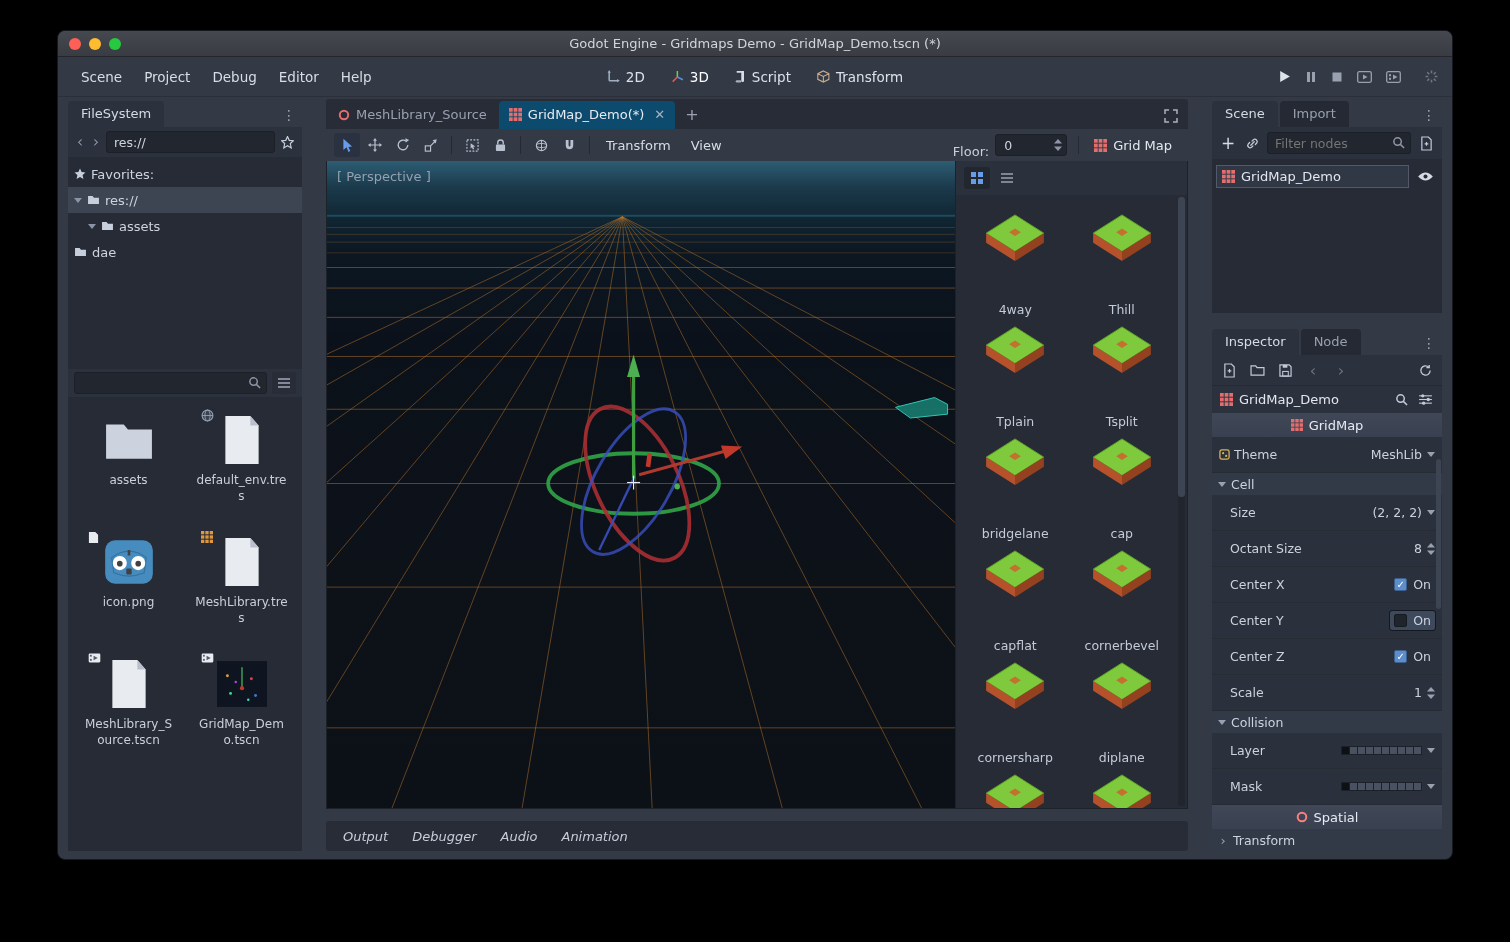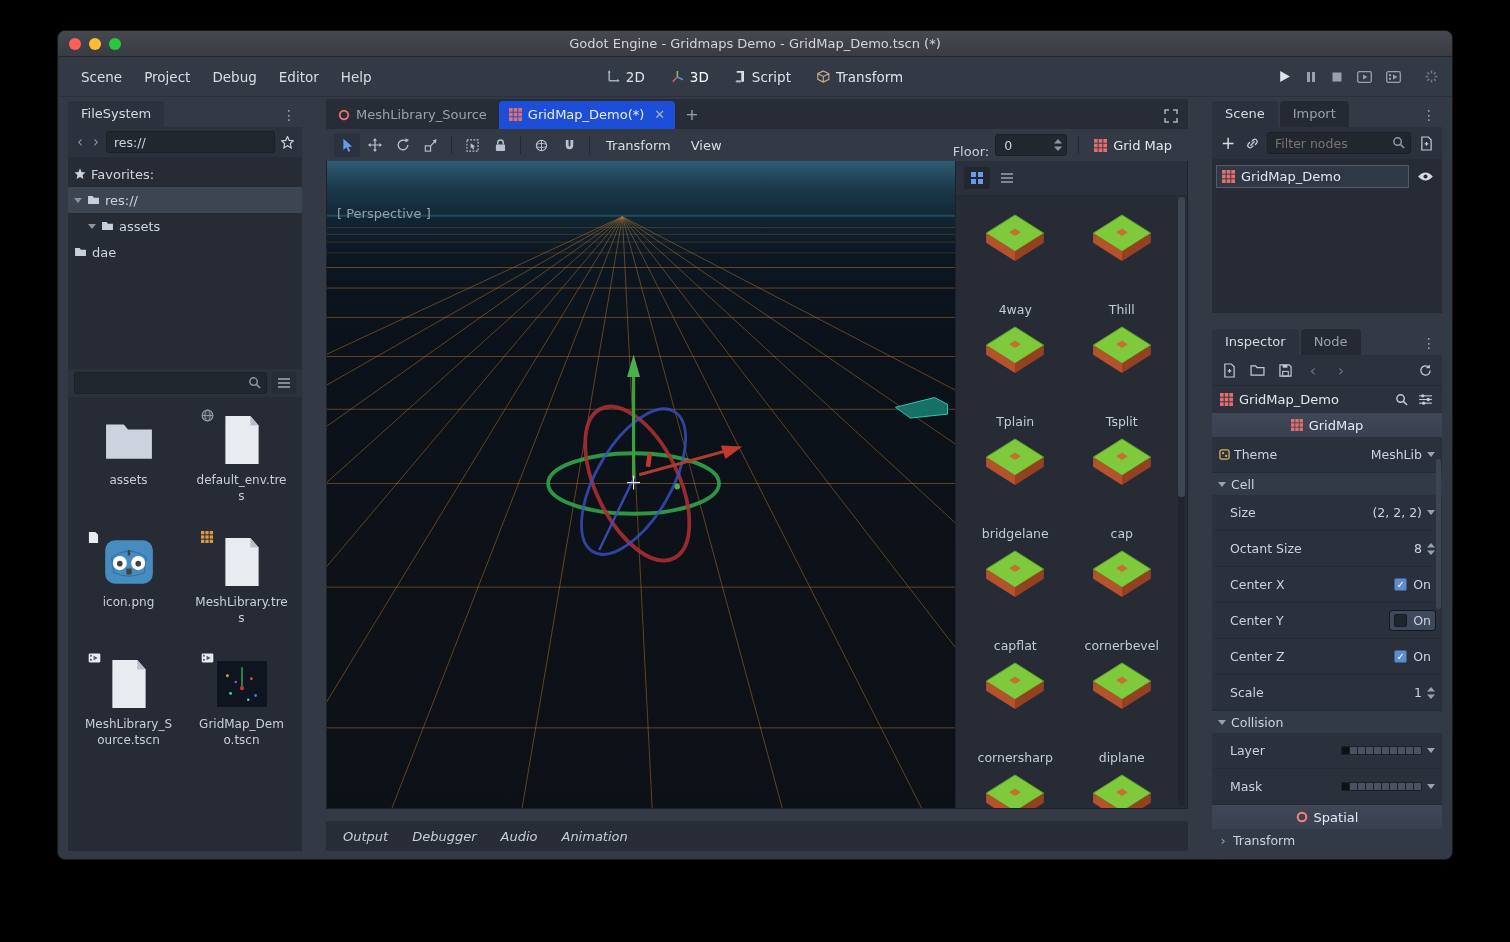--- a/index.html
+++ b/index.html
@@ -61,39 +61,39 @@
   .fs-files{flex:1;background:var(--content);display:flex;flex-wrap:wrap;align-content:flex-start;
     padding:6px 4px;overflow:hidden;}
   .file-item{width:50%;height:122px;display:flex;flex-direction:column;align-items:center;padding-top:8px;position:relative;}
   .file-item .icon{height:58px;display:flex;align-items:center;justify-content:center;}
   .file-item .badge{position:absolute;left:16px;top:6px;}
   .file-label{margin-top:4px;max-width:94px;text-align:center;font-size:12px;line-height:1.3;color:#c9cfdb;
     word-break:break-all;}
   
   .scene-tabs{height:30px;flex:none;background:var(--panel2);display:flex;align-items:flex-end;padding:0 2px;gap:2px;border-radius:3px 3px 0 0;}
   .stab{display:flex;align-items:center;gap:6px;font-size:13px;color:#99a1b1;padding:6px 10px 7px;border-radius:4px 4px 0 0;}
-  .stab.active{background:#1d4ed8;color:#e8ebf1;}
+  .stab.active{background:#0c4a6e;color:#e8ebf1;}
   .stab .x{color:#aab1bf;font-size:13px;margin-left:4px;}
   .newtab{color:#9aa2b2;font-size:16px;padding:0 8px 5px;}
   .fsbtn{margin-left:auto;color:#aab2c2;padding:0 8px 6px;}
   .vtoolbar{height:32px;flex:none;background:var(--editor);display:flex;align-items:center;gap:2px;padding:0 8px;}
   .tbtn{width:26px;height:24px;display:flex;align-items:center;justify-content:center;color:#b9c1d0;border-radius:3px;}
   .tbtn.active{color:var(--accent);background:#2a3140;}
   .vsep{width:1px;height:18px;background:#242933;margin:0 5px;}
   .tmenu{color:#d9dde6;font-size:13px;padding:4px 9px;border-radius:3px;}
   .floorlbl{margin-left:auto;color:#c9cfdb;font-size:13px;margin-top:12px;}
   .floorspin{width:72px;height:22px;background:var(--field);border:1px solid #1b1f27;border-radius:3px;display:flex;
     align-items:center;color:#cfd5e0;font-size:12.5px;padding:0 4px 0 8px;margin:0 4px;}
   .floorspin .updown{margin-left:auto;color:#8e96a8;display:flex;}
   .gm-menu{display:flex;align-items:center;gap:6px;color:#e3e7ee;font-size:13px;padding:4px 8px;}
   .vwrap{flex:1;display:flex;min-height:0;border:1px solid #1d212a;border-top:none;}
   .viewport3d{flex:1;position:relative;overflow:hidden;min-width:0;
     background:linear-gradient(180deg,#2d5d74 0%,#1b3a4b 4%,#102532 9%,#0c1722 14%,#0b111a 28%,#0d1219 62%,#0c1017 100%);}
   .vp-svg{position:absolute;left:0;top:0;width:100%;height:100%;}
-  .persp{position:absolute;left:10px;top:8px;color:#97a0ae;font-size:13px;margin-top:37px;}
+  .persp{position:absolute;left:10px;top:8px;color:#97a0ae;font-size:13px;}
   
   .palette{width:232px;flex:none;background:var(--content);border-left:1px solid #1d212a;display:flex;flex-direction:column;position:relative;}
   .pal-head{height:34px;flex:none;background:#2a303c;display:flex;align-items:center;gap:4px;padding:0 8px;}
   .pal-btn{width:26px;height:22px;display:flex;align-items:center;justify-content:center;border-radius:3px;}
   .pal-btn.active{background:var(--field);}
   .pal-items{flex:1;overflow:hidden;display:flex;flex-wrap:wrap;align-content:flex-start;padding:10px 12px 0 6px;}
   .pal-item{width:50%;height:112px;display:flex;flex-direction:column;align-items:center;justify-content:space-between;padding-top:8px;}
   .pal-item .lbl{margin-top:6px;font-size:12.5px;color:#c3cad8;text-align:center;}
   .pal-scroll{position:absolute;right:2px;top:36px;width:7px;bottom:2px;background:#20252e;border-radius:3px;}
   .pal-thumbbar{position:absolute;left:0;top:0;width:7px;height:300px;background:#3d4452;border-radius:3px;}

